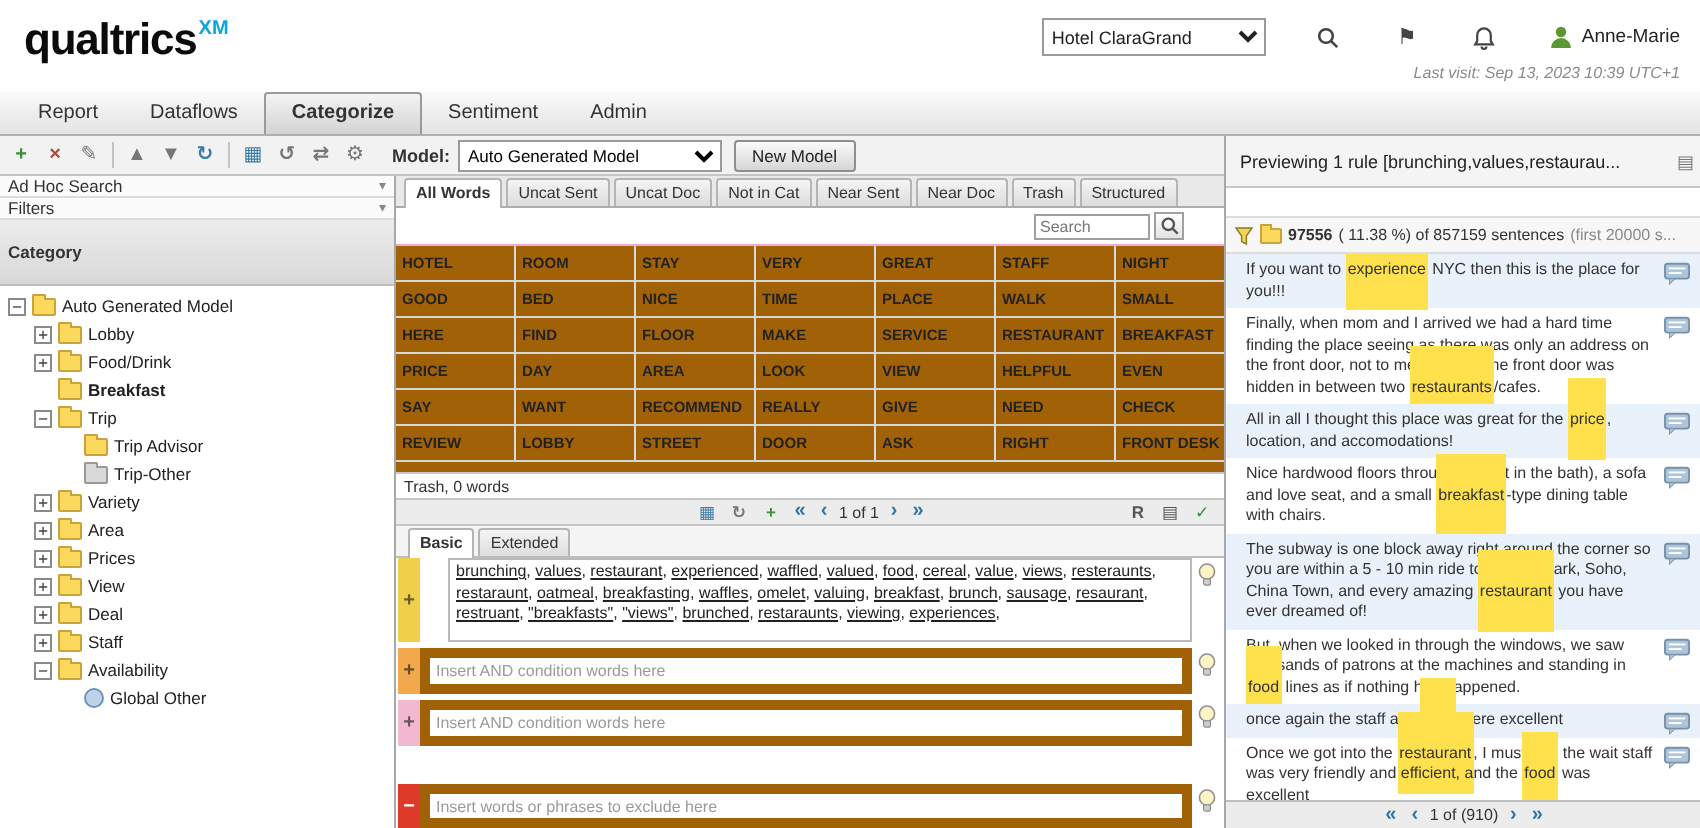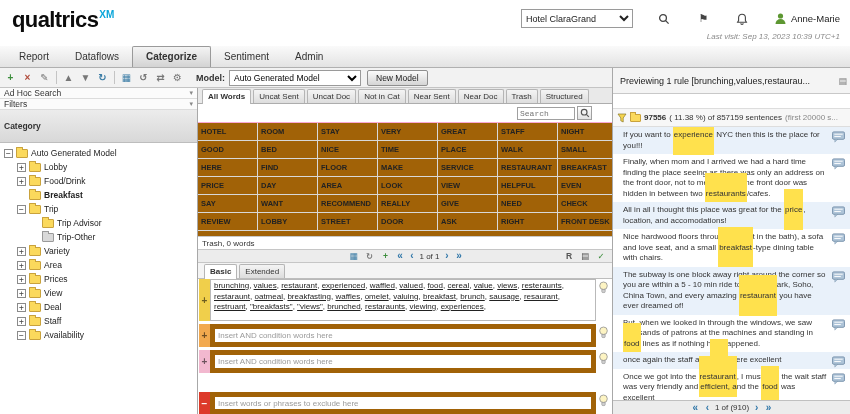--- a/index.html
+++ b/index.html
@@ -47,35 +47,35 @@
   .globe{width:10px;height:10px;border-radius:50%;background:#bcd3ea;border:1px solid #6f94b8;margin-right:3px;flex:none;}
   .tree-label{font-size:8.5px;color:#222;}
   .tree-row.bold .tree-label{font-weight:700;}
 
   
   .words-panel{position:absolute;left:198px;top:88px;width:414px;height:326px;background:#fff;overflow:hidden;}
   .wtabs{height:16px;background:#e9e9e9;border-bottom:1px solid #adadad;display:flex;align-items:flex-end;padding-left:2px;}
   .wtab{font-size:8px;padding:2px 5px;margin-left:2px;border:1px solid #b5b5b5;border-bottom:none;background:linear-gradient(#f4f4f4,#ddd);color:#333;border-radius:2px 2px 0 0;white-space:nowrap;cursor:default;}
   .wtab.active{background:#fff;font-weight:700;position:relative;z-index:2;margin-bottom:-1px;padding-bottom:3px;}
   .search-row{height:18px;display:flex;align-items:center;justify-content:flex-end;padding-right:20px;gap:2px;background:#fff;}
-  .search-input{width:58px;height:13px;font-size:8px;border:1px solid #a0a0a0;padding:0 2px;font-family:Liberation Mono, monospace;}
+  .search-input{width:58px;height:13px;font-size:8px;border:1px solid #a0a0a0;padding:0 2px;font-family:Liberation Sans, sans-serif;}
   .search-btn{width:15px;height:14px;border:1px solid #a0a0a0;background:linear-gradient(#fff,#e3e3e3);display:flex;align-items:center;justify-content:center;padding:0;cursor:default;}
   .word-grid{height:114px;border-top:1px solid #f9a8d4;display:grid;grid-template-columns:repeat(7,60px);grid-auto-rows:18px;overflow:hidden;background:#a16207;align-content:start;font-weight:bold;}
   .word-cell{border-right:1px solid #d8d8d8;border-bottom:1px solid #d8d8d8;font-size:7.5px;color:#222;display:flex;align-items:center;padding-left:3px;overflow:hidden;white-space:nowrap;cursor:default;}
   .trash-row{height:13px;font-size:8px;color:#333;padding:2px 0 0 4px;border-top:1px solid #c8c8c8;}
   .grid-pager{height:14px;background:#ececec;border-top:1px solid #c6c6c6;border-bottom:1px solid #c6c6c6;position:relative;display:flex;align-items:center;justify-content:center;gap:3px;font-size:8px;color:#333;}
   .icon-group{display:flex;gap:2px;align-items:center;}
   .icon-group.right{position:absolute;right:4px;top:0;height:100%;}
   .mini-icon{width:14px;height:12px;display:flex;align-items:center;justify-content:center;font-size:8.5px;font-weight:700;cursor:default;}
   .pager-arrow{font-size:10px;font-weight:700;color:#2f76a8;width:9px;text-align:center;line-height:10px;cursor:default;}
   .rule-tabs{height:16px;background:#f4f4f4;border-bottom:1px solid #bdbdbd;display:flex;align-items:flex-end;padding-left:4px;}
   .rule-area{position:absolute;left:0;top:191px;width:414px;height:135px;background:#fff;}
   .rule-row{display:flex;align-items:stretch;margin:0 1px 3px 1px;}
   .strip{width:11px;display:flex;align-items:center;justify-content:center;font-size:10px;font-weight:700;color:rgba(0,0,0,0.55);flex:none;cursor:default;}
-  .rule-box{flex:1;border:1px solid #b9b9b9;background:#fff;overflow:hidden;padding:1px 3px;font-size:8px;line-height:10.5px;color:#222;cursor:text;}
+  .rule-box{flex:1;border:1px solid #b9b9b9;background:#fff;overflow:hidden;padding:1px 3px;font-size:8px;line-height:10.5px;color:#222;cursor:text;margin-left:14px;}
   .rule-word{text-decoration:underline;cursor:default;}
   .rule-input{flex:1;border:5px solid #a16207;font-size:8px;padding:0 3px;color:#222;font-family:inherit;min-width:0;}
   .rule-input::placeholder{color:#9a9a9a;}
   .bulb-col{width:15px;display:flex;align-items:flex-start;justify-content:center;padding-top:2px;flex:none;}
   .include-row{height:42px;}
   .and-row{height:23px;}
   .exclude-row{position:absolute;bottom:0;left:0;width:412px;height:22px;margin:0 1px;}
 
   
   .preview{position:absolute;left:612px;top:68px;width:238px;height:346px;border-left:1px solid #a8a8a8;background:#fff;overflow:hidden;}
@@ -225,20 +225,25 @@
       </div>
       <div class="tree-row" style="padding-left: 17px;">
         <span class="expander">+</span>
         <span class="folder"></span>
         <span class="tree-label">Staff</span>
       </div>
       <div class="tree-row" style="padding-left: 17px;">
         <span class="expander">−</span>
         <span class="folder"></span>
         <span class="tree-label">Availability</span>
+      </div>
+      <div class="tree-row" style="padding-left: 30px;">
+        <span class="expander none"></span>
+        <span class="globe"></span>
+        <span class="tree-label">Global Other</span>
       </div>
     </div>
 </div>
 
 <div class="words-panel">
   <div class="wtabs">
       <div class="wtab active">All Words</div>
       <div class="wtab">Uncat Sent</div>
       <div class="wtab">Uncat Doc</div>
       <div class="wtab">Not in Cat</div>

